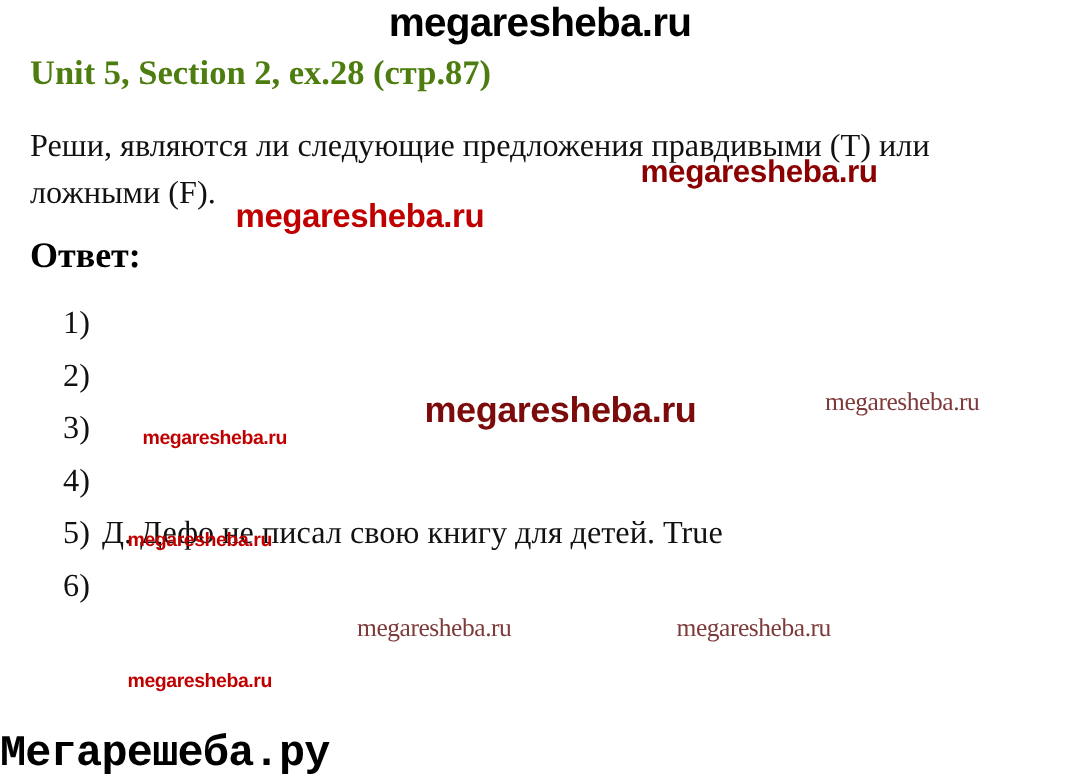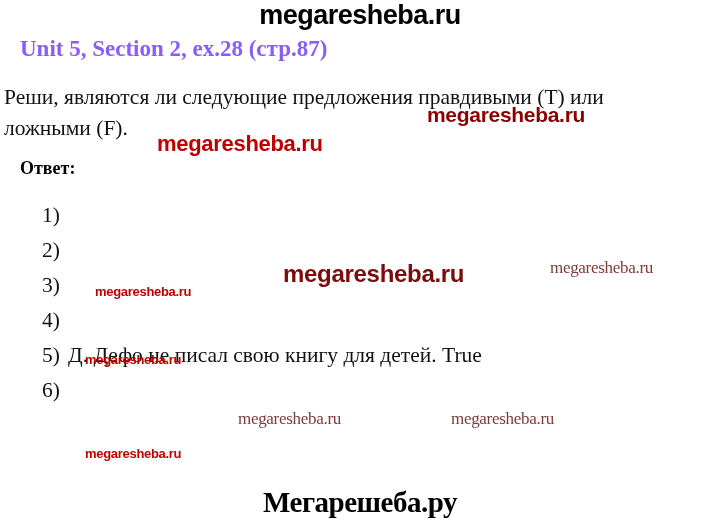--- a/index.html
+++ b/index.html
@@ -8,29 +8,29 @@
     font-family:"Liberation Serif","DejaVu Serif",serif;color:#111;
     overflow:hidden;
   }
   .top-title{
     position:absolute;top:0;left:0;width:720px;text-align:center;
     font-family:"Liberation Sans","DejaVu Sans",sans-serif;
     font-weight:700;font-size:27px;color:#000;letter-spacing:-0.5px;
   }
   .heading{
     position:absolute;top:36px;left:20px;
-    font-weight:700;font-size:23px;color:#8b5cf6;
+    font-weight:700;font-size:23px;color:#4d7c0f;
   }
   .task-text{
-    position:absolute;top:82px;left:4px;width:650px;
+    position:absolute;top:82px;left:20px;width:650px;
     font-size:21.5px;line-height:31px;white-space:pre-line;
   }
   .answer-label{
     position:absolute;top:158px;left:20px;
-    font-weight:700;font-size:18px;color:#000;
+    font-weight:700;font-size:24px;color:#000;
   }
   .answers{
     position:absolute;top:201px;left:42px;width:664px;
     font-size:21.5px;line-height:29px;
   }
   .answer-item{display:flex;margin-bottom:6px;}
   .answer-num{flex:0 0 26px;}
   .answer-text{white-space:pre-line;}
   .wm{
     position:absolute;white-space:nowrap;
@@ -43,22 +43,22 @@
   .wm-big-center {left:283px;top:260px;font-size:24px;color:#7c0b0b;}
   .wm-thin-1     {left:550px;top:258px;font-size:17px;color:#7e3a3a;font-weight:400;
                   font-family:"Liberation Serif","DejaVu Serif",serif;}
   .wm-small-2    {left:85px; top:352px;font-size:13px;color:#c00000;}
   .wm-thin-2     {left:238px;top:409px;font-size:17px;color:#7e3a3a;font-weight:400;
                   font-family:"Liberation Serif","DejaVu Serif",serif;}
   .wm-thin-3     {left:451px;top:409px;font-size:17px;color:#7e3a3a;font-weight:400;
                   font-family:"Liberation Serif","DejaVu Serif",serif;}
   .wm-small-3    {left:85px; top:446px;font-size:13px;color:#c00000;}
   .bottom-title{
-    position:absolute;top:486px;left:0;width:720px;text-align:center;
-    font-family:Liberation Serif, serif;
+    position:absolute;top:486px;left:0;width:720px;
+    font-family:Liberation Mono, monospace;
     font-weight:700;font-size:29px;color:#000;letter-spacing:-0.5px;
   }
 </style>
 </head>
 <body>
 
 <div class="top-title">megaresheba.ru</div>
 
 <div class="heading">Unit 5, Section 2, ex.28 (стр.87)</div>
 

